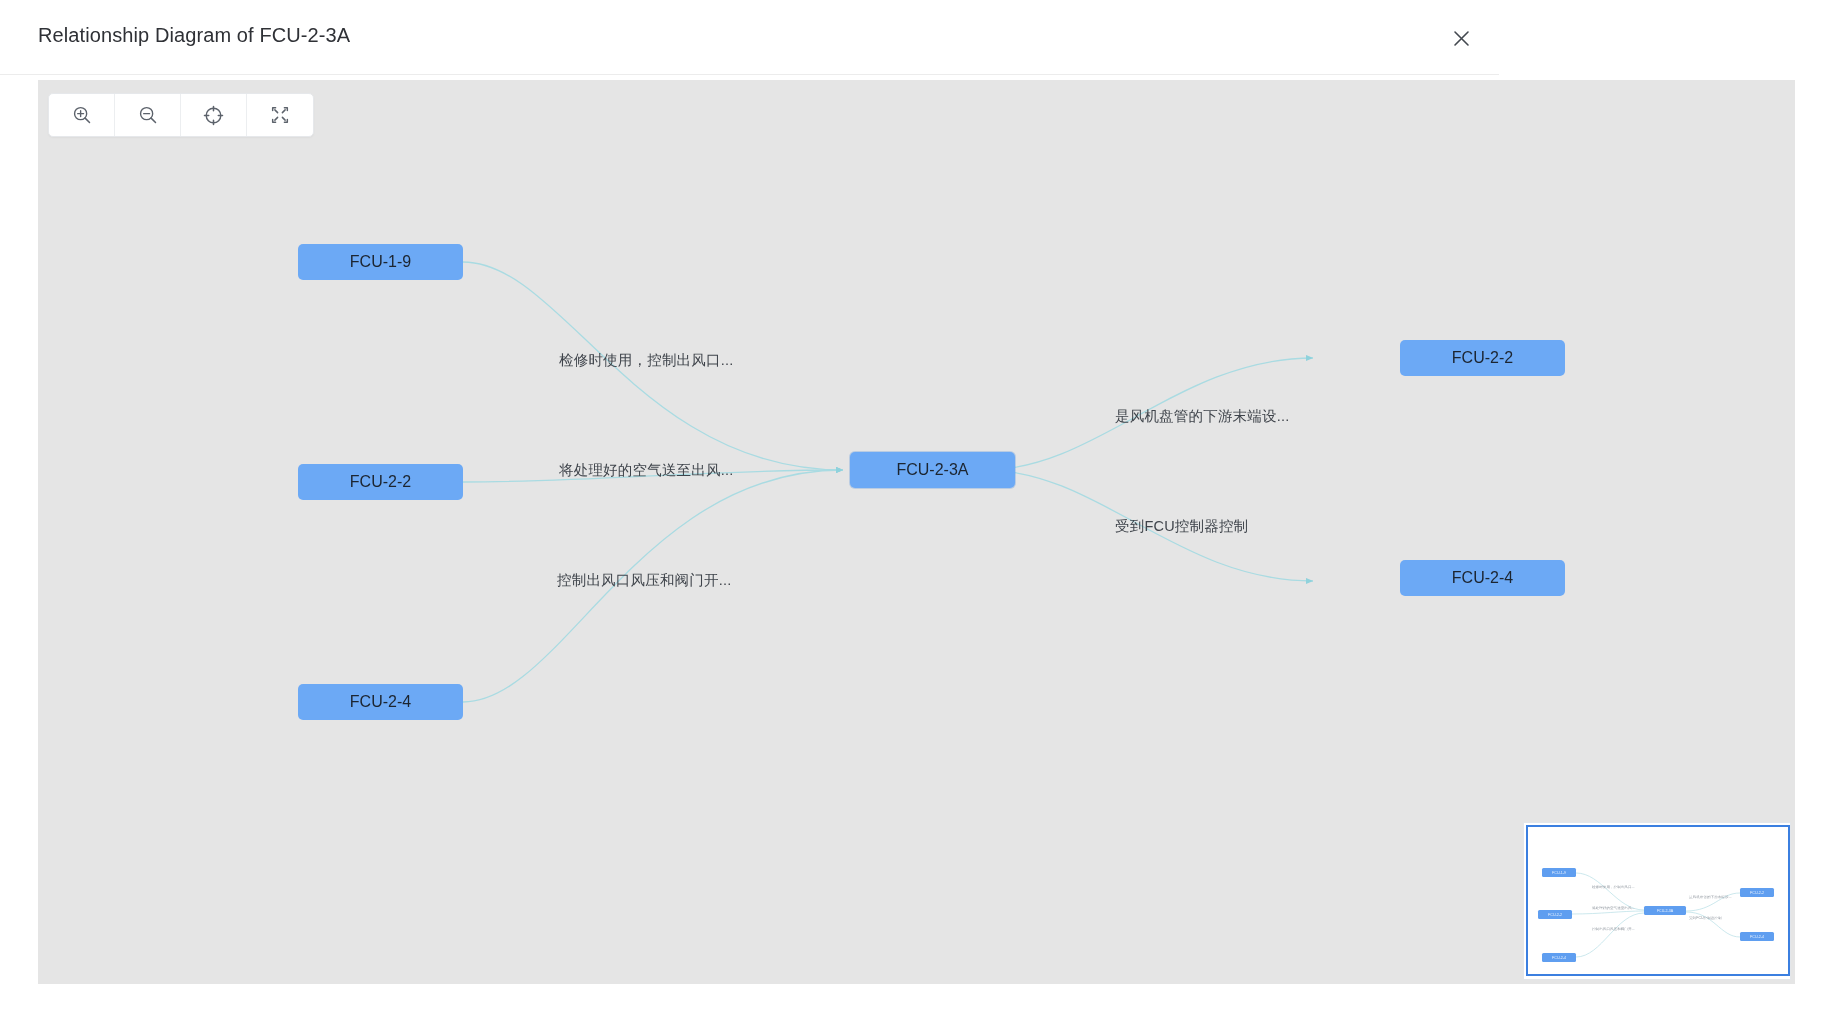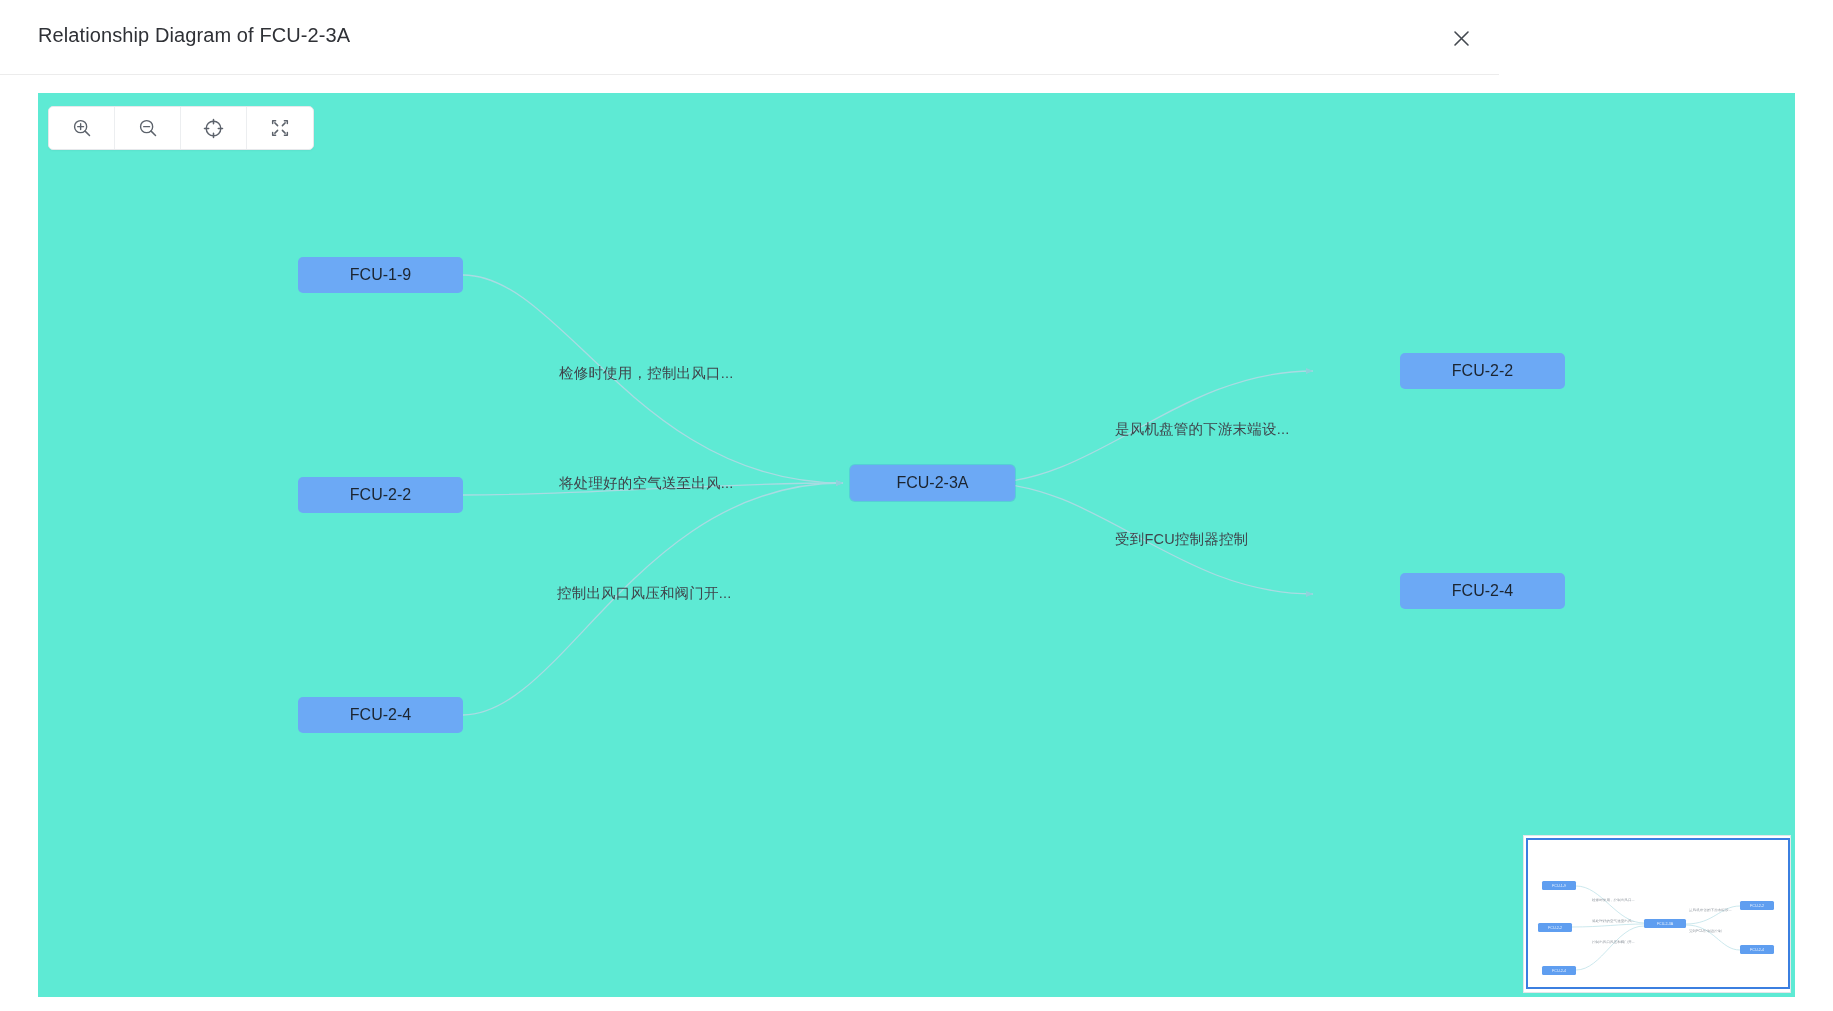--- a/index.html
+++ b/index.html
@@ -37,23 +37,23 @@
     right: 18px; top: 18px;
     width: 40px; height: 40px;
     display: flex; align-items: center; justify-content: center;
     cursor: pointer;
     color: #4a4f57;
     border-radius: 4px;
   }
 
   .canvas {
     position: absolute;
-    left: 38px; top: 93px;
+    left: 38px; top: 80px;
     width: 1757px; height: 904px;
-    background: #5eead4;
+    background: #e5e5e5;
     overflow: hidden;
   }
 
   
   .toolbar {
     position: absolute;
     left: 10px; top: 13px;
     height: 44px;
     display: flex;
     background: #ffffff;

